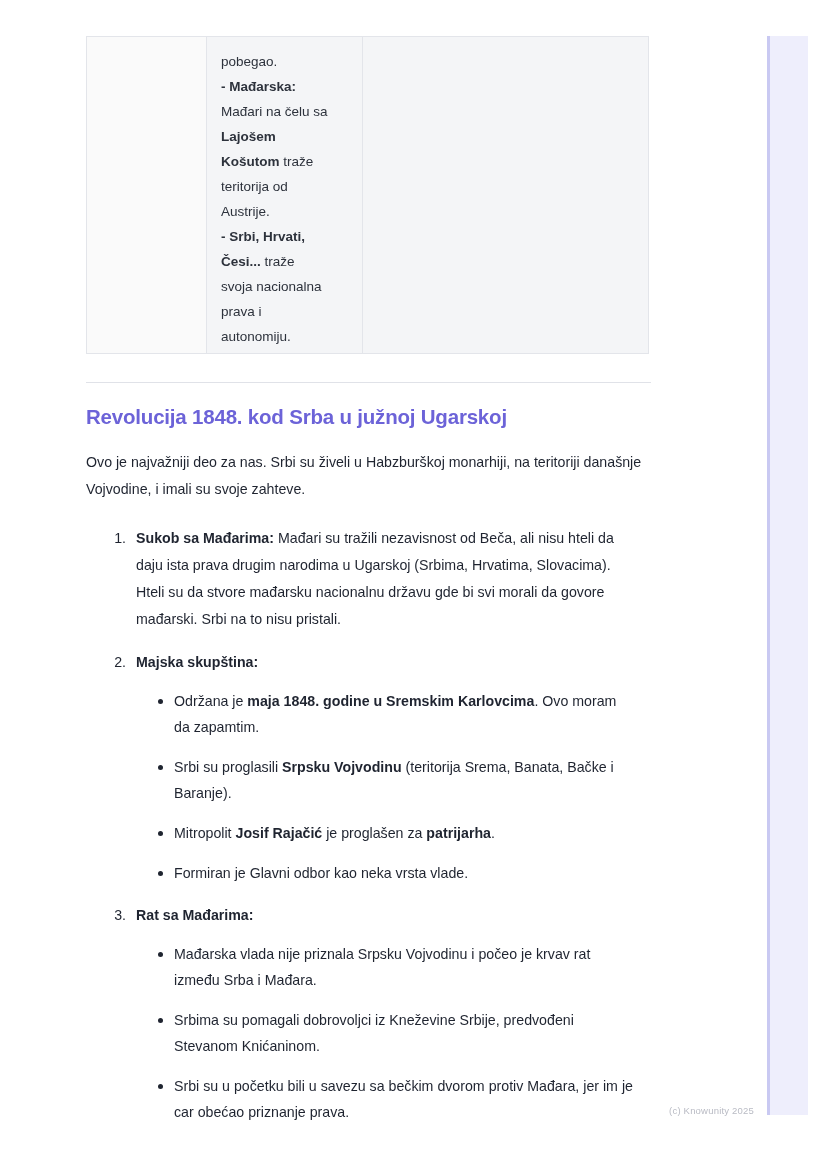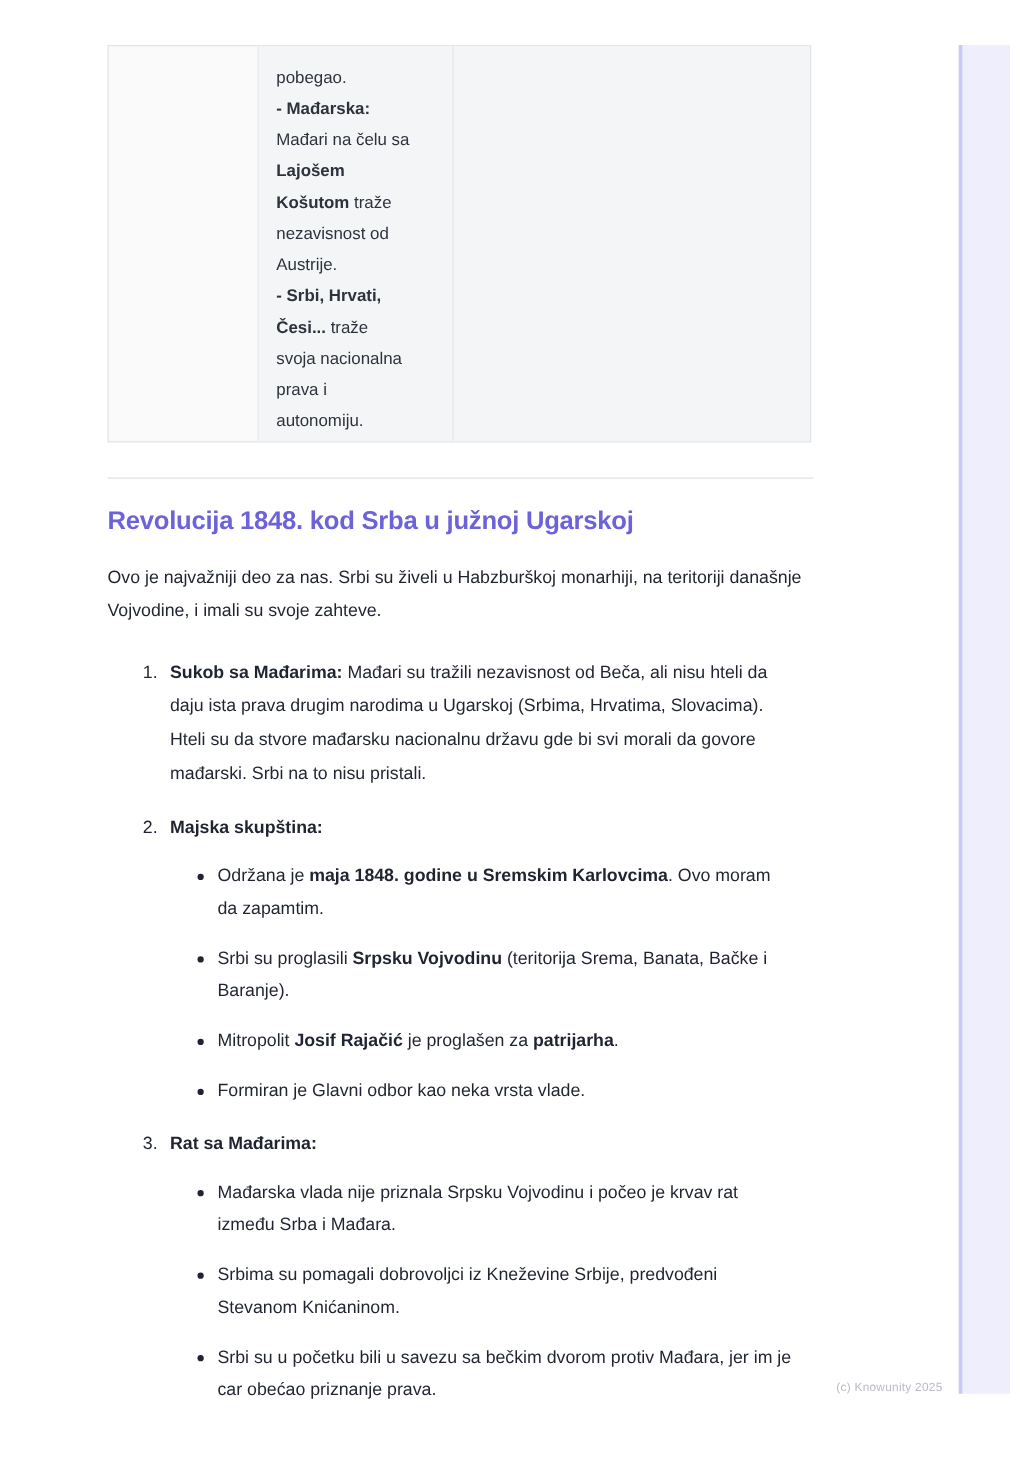--- a/index.html
+++ b/index.html
@@ -165,21 +165,21 @@
   <div class="content">
 
     <div class="table-frag">
       <div class="tcol tcol-1"></div>
       <div class="tcol tcol-2">
         <p><span>pobegao.</span></p>
         <p><b>- Mađarska:</b></p>
         <p><span>Mađari na čelu sa</span></p>
         <p><b>Lajošem</b></p>
         <p><b>Košutom</b><span> traže</span></p>
-        <p><span>nezavisnost od</span></p>
+        <p><span>teritorija od</span></p>
         <p><span>Austrije.</span></p>
         <p><b>- Srbi, Hrvati,</b></p>
         <p><b>Česi...</b><span> traže</span></p>
         <p><span>svoja nacionalna</span></p>
         <p><span>prava i</span></p>
         <p><span>autonomiju.</span></p>
       </div>
       <div class="tcol tcol-3"></div>
     </div>
 

